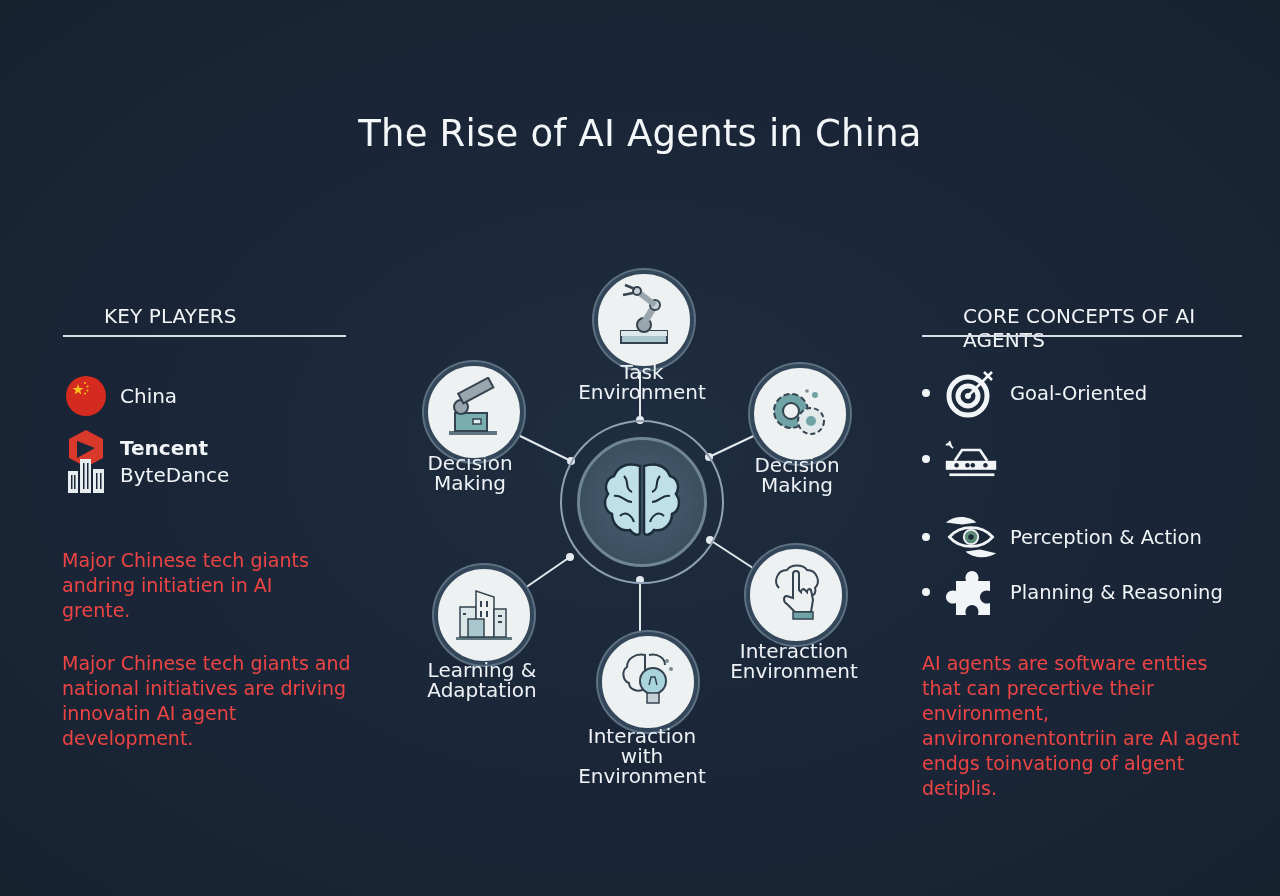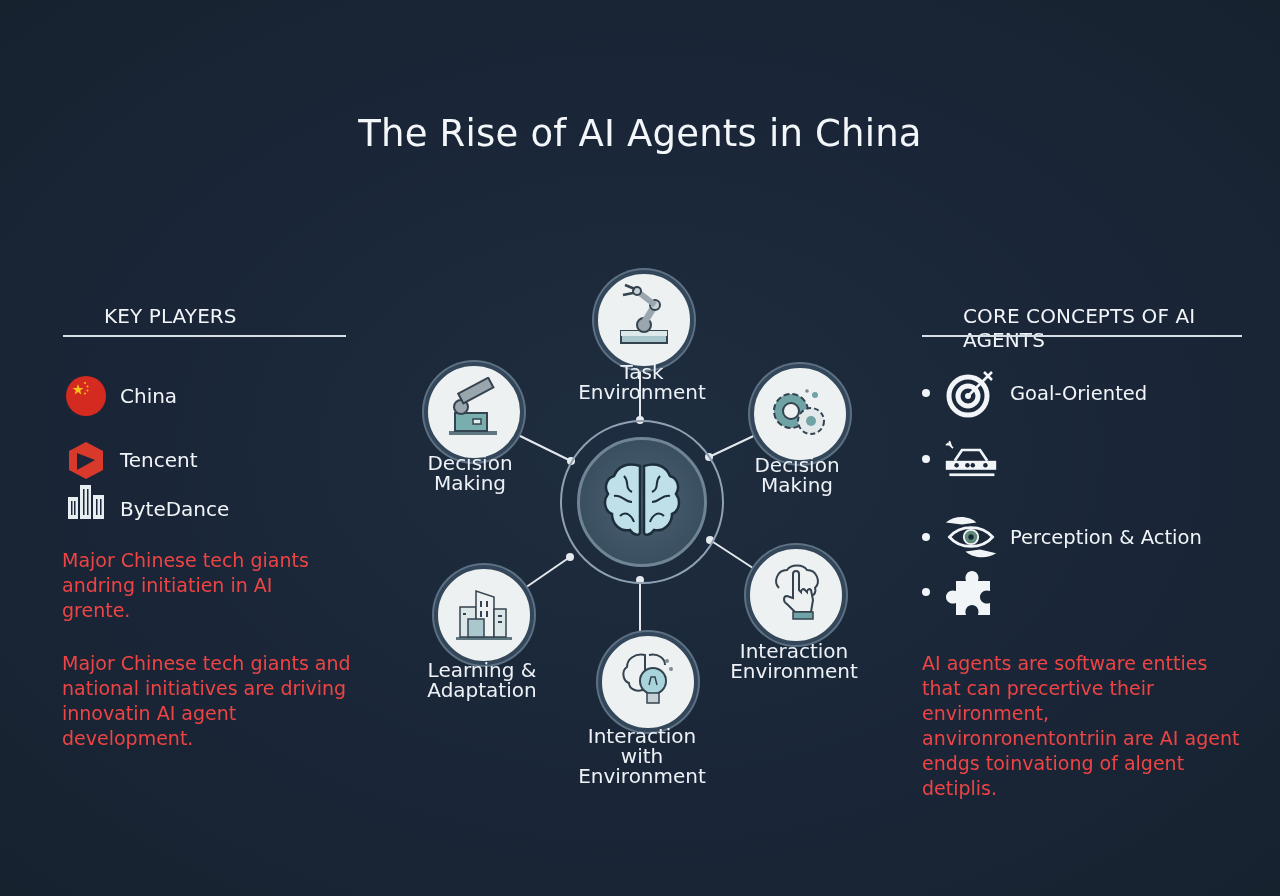--- a/index.html
+++ b/index.html
@@ -47,30 +47,30 @@
         <circle cx="20" cy="20" r="20" fill="#d42a1f"></circle>
         <polygon points="12,8 13.4,12 17.5,12 14.2,14.5 15.4,18.5 12,16 8.6,18.5 9.8,14.5 6.5,12 10.6,12" fill="#f7c21a"></polygon>
         <circle cx="19" cy="7" r="1" fill="#f7c21a"></circle>
         <circle cx="21.5" cy="10.5" r="1" fill="#f7c21a"></circle>
         <circle cx="21.5" cy="14.5" r="1" fill="#f7c21a"></circle>
         <circle cx="19" cy="17.5" r="1" fill="#f7c21a"></circle>
       </svg>
   </span>
   <span class="lbl">China</span>
 </div>
-<div class="player" style="top:440px;">
+<div class="player" style="top:428px;font-weight:bold;">
   <span class="ico">
     <svg width="38" height="40" viewBox="0 0 38 40">
         <polygon points="19,2 36,11 36,30 19,39 2,30 2,11" fill="#d8392b"></polygon>
         <polygon points="10,13 28,20 10,30" fill="#1b2738"></polygon>
       </svg>
   </span>
   <span class="lbl">Tencent</span>
 </div>
-<div class="player" style="top:481px;align-items:flex-end;">
+<div class="player" style="top:455px;">
   <span class="ico">
     <svg width="40" height="40" viewBox="0 0 40 40">
         <rect x="2" y="16" width="10" height="22" fill="#e8edf2"></rect>
         <rect x="14" y="4" width="11" height="34" fill="#e8edf2"></rect>
         <rect x="27" y="14" width="11" height="24" fill="#e8edf2"></rect>
         <g fill="#1b2738">
           <rect x="5" y="20" width="1.5" height="14"></rect>
           <rect x="8" y="20" width="1.5" height="14"></rect>
           <rect x="17" y="8" width="1.5" height="26"></rect>
           <rect x="21" y="8" width="1.5" height="26"></rect>
@@ -281,15 +281,16 @@
   </span>
   <span class="clbl">Perception &amp; Action</span>
 </div>
 <div class="concept" style="top:567px;">
   <span class="dot"></span>
   <span class="cico">
     <svg width="50" height="50" viewBox="0 0 50 50">
         <path d="M10 14 L20 14 C18 8 22 4 26 4 C30 4 34 8 32 14 L44 14 L44 24 C38 22 34 26 34 30 C34 34 38 38 44 36 L44 48 L32 48 C34 42 30 38 26 38 C22 38 18 42 20 48 L10 48 L10 36 C4 38 0 34 0 30 C0 26 4 22 10 24 Z" fill="#f2f5f8"></path>
       </svg>
   </span>
+  <span class="clbl">Planning &amp; Reasoning</span>
 </div>
 
 <div class="para" style="left:922px;top:651px;width:320px;">AI agents are software entties that can precertive their environment, anvironronentontriin are AI agent endgs toinvationg of algent detiplis.</div>
 
 </body></html>

